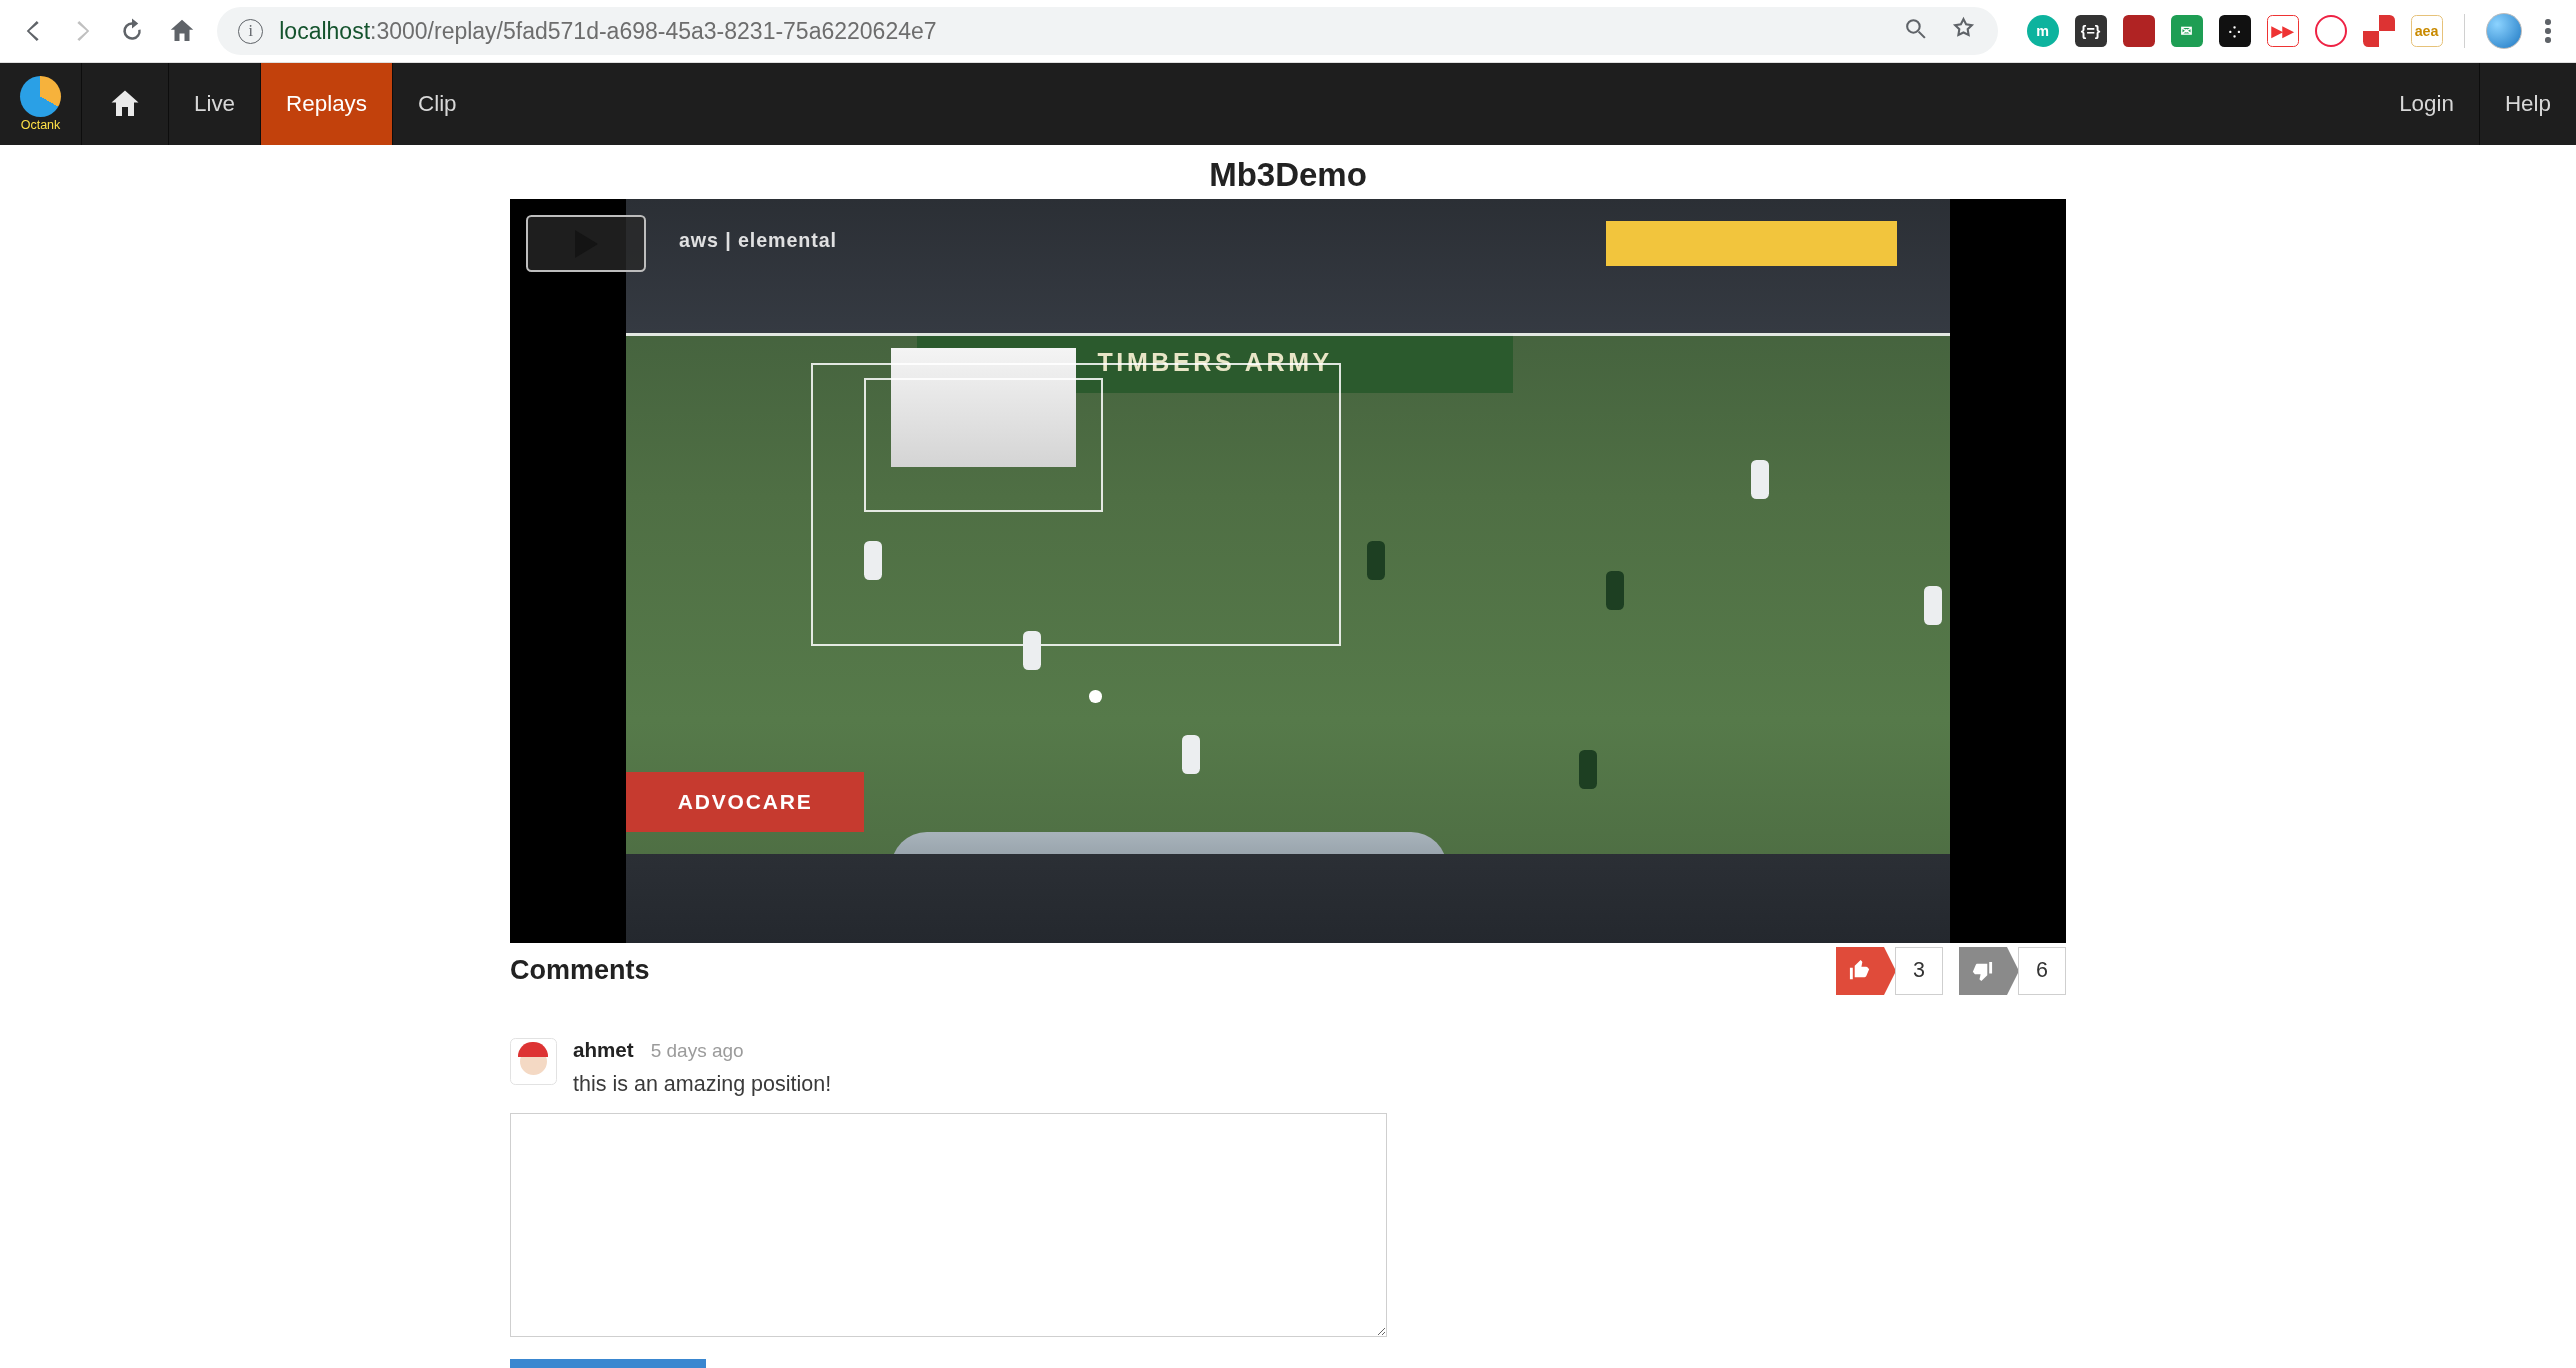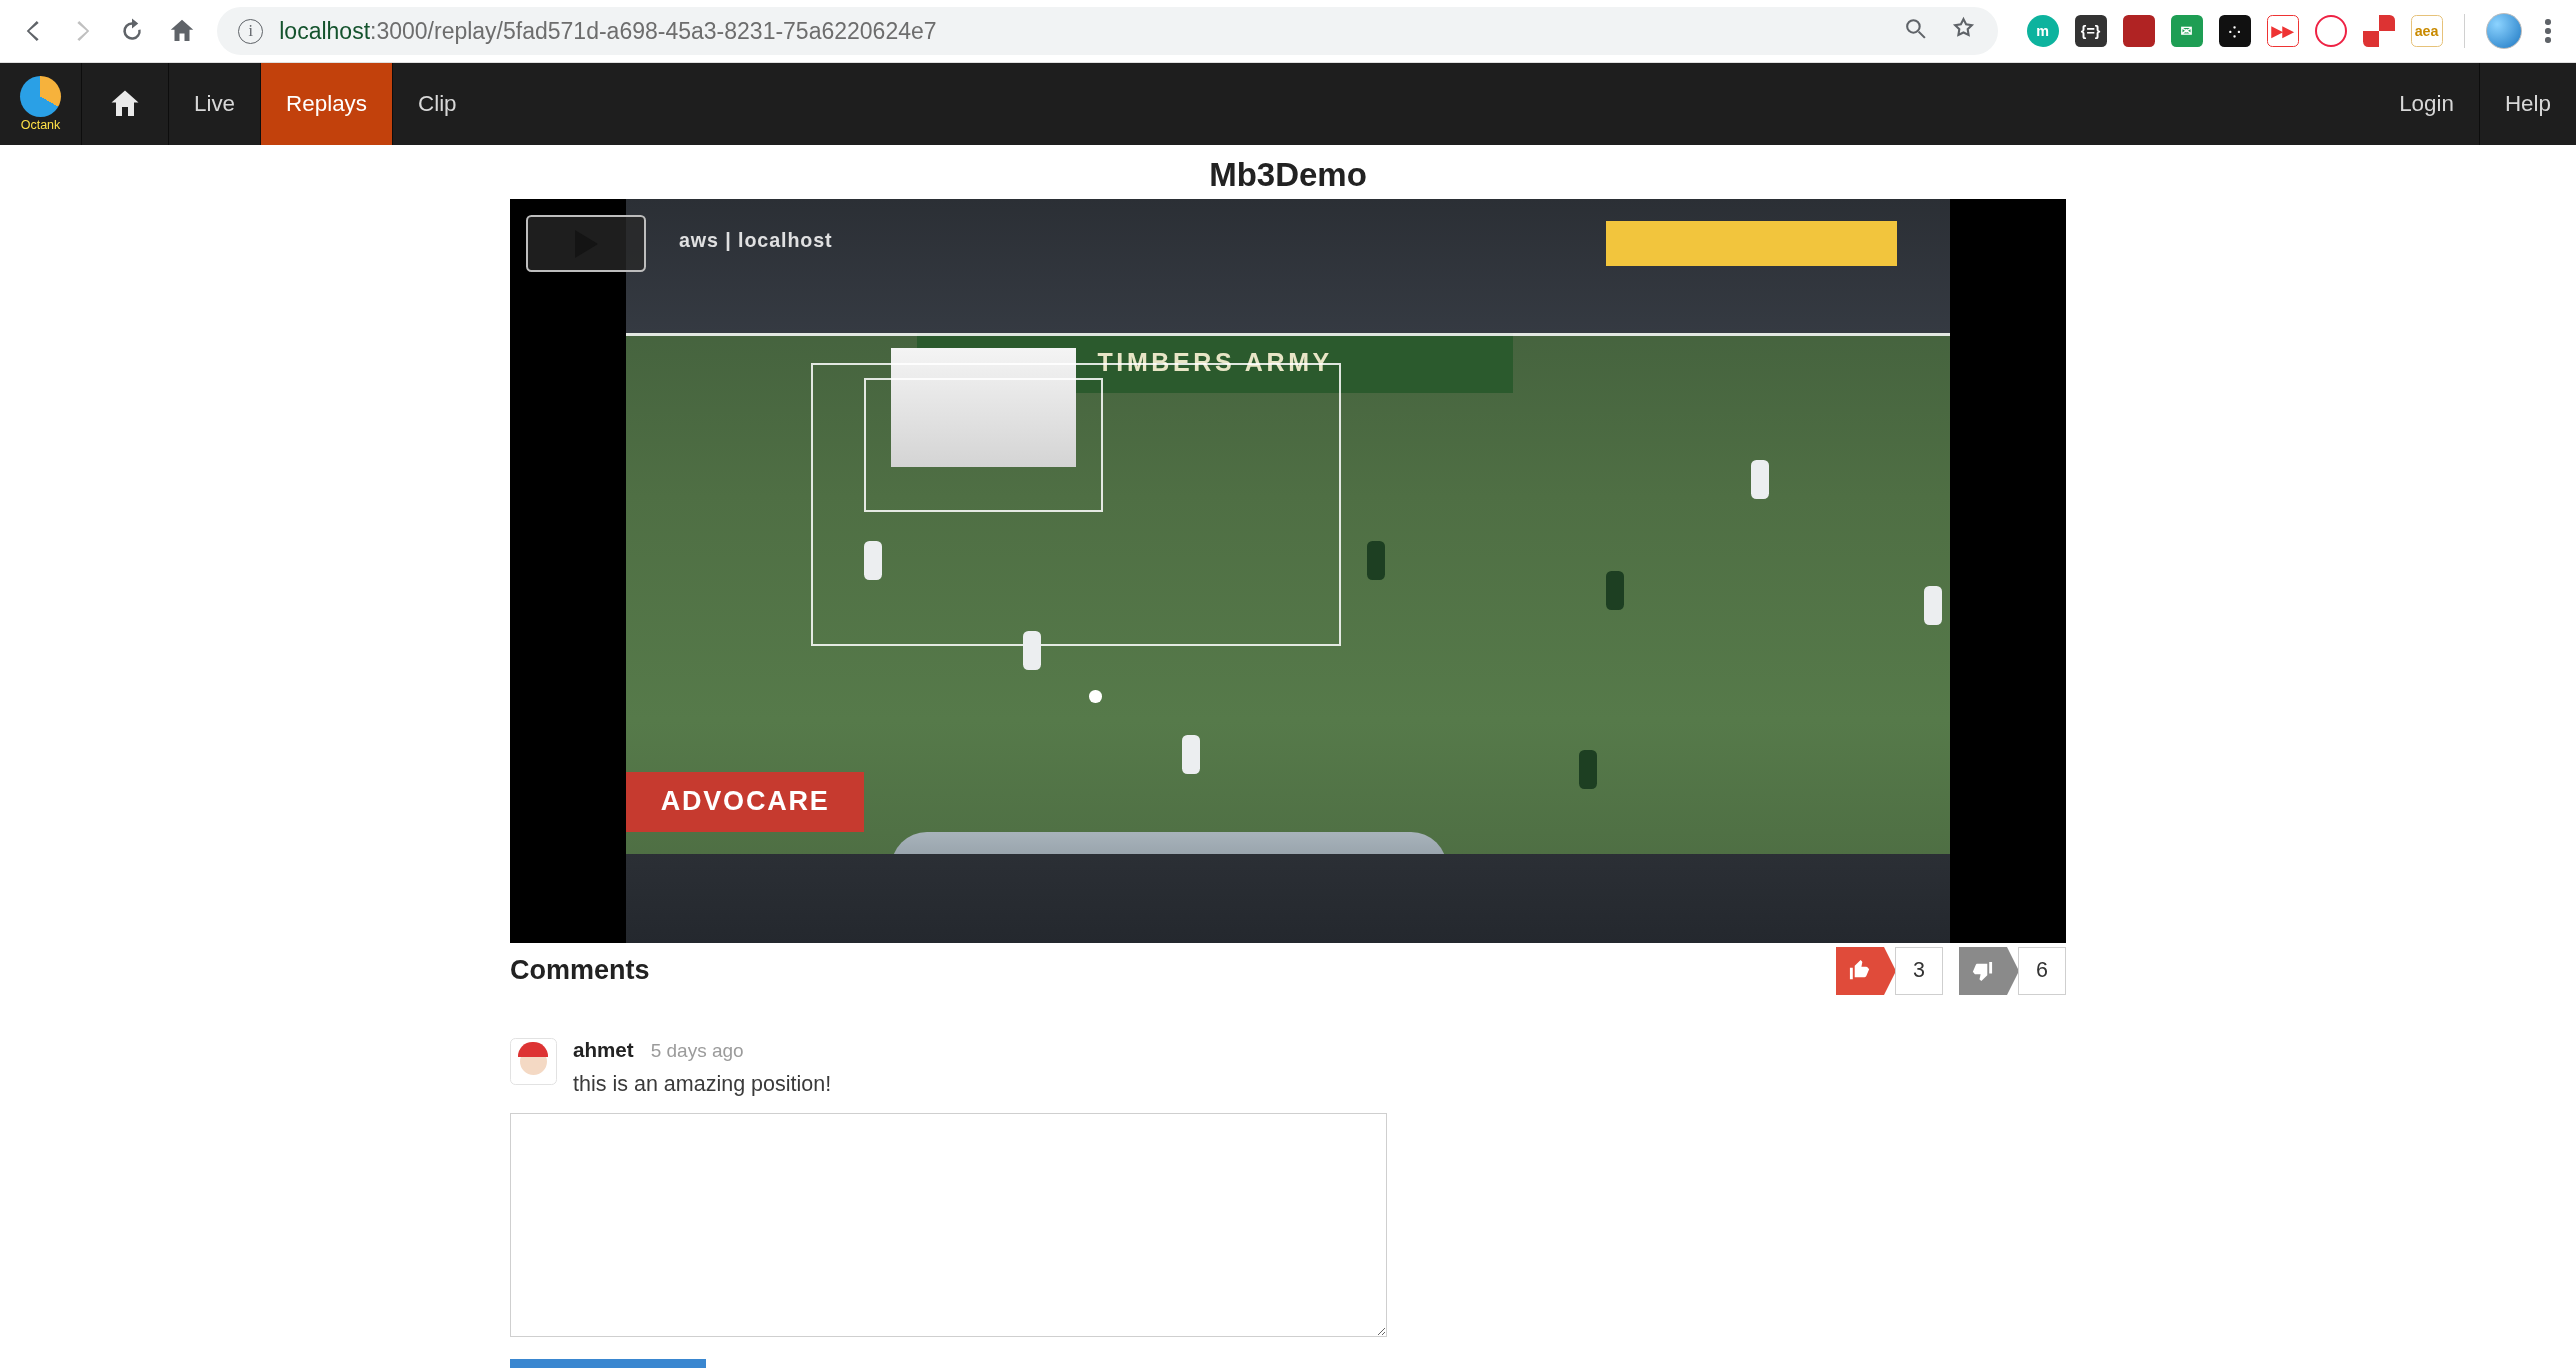--- a/index.html
+++ b/index.html
@@ -145,21 +145,21 @@
   .banner{position:absolute; top:18%; left:22%; width:45%; height:8%;
     background:#2b5a2d; display:flex;align-items:center;justify-content:center;
     color:#e8e5c6; font-weight:800; letter-spacing:3.6px; font-size:25px;}
   .ad-yellow{position:absolute; top:3%; right:4%; width:22%; height:6%;
     background:#f2c53d;}
   .crowd-bottom{position:absolute; bottom:0; left:0; right:0; height:12%;
     background:linear-gradient(#2b2f35,#24282e);}
   .dugout{position:absolute; bottom:3%; left:20%; width:42%; height:12%;
     background:linear-gradient(#a8b3bb,#6e7a83); border-radius:36px 36px 5.4px 5.4px;}
   .ad-red{position:absolute; bottom:15%; left:0; width:18%; height:8%;
-    background:#c63a2f; color:#fff; font-weight:900; font-size:27px;
+    background:#c63a2f; color:#fff; font-weight:900; font-size:21px;
     display:flex;align-items:center;justify-content:center; letter-spacing:1.8px;}
   .watermark{position:absolute; top:4%; left:4%; color:rgba(255,255,255,0.85);
     font-size:19.7px; font-weight:600; letter-spacing:0.9px;}
   .player{position:absolute;width:18px;height:39px;border-radius:5.4px;}
   .player.white{background:#eceef0;}
   .player.green{background:#1d3f22;}
   .ball{position:absolute;width:12.5px;height:12.5px;background:#fff;border-radius:50%;}
 
   .play-btn{
     position:absolute; top:16px; left:16px;
@@ -333,21 +333,21 @@
       <div class="crowd-top"></div>
       <div class="banner">TIMBERS   ARMY</div>
       <div class="ad-yellow"></div>
       <div class="pitch-lines">
         <div class="line h1"></div>
         <div class="goal"></div>
         <div class="box6"></div>
         <div class="box18"></div>
         <div class="line h2"></div>
       </div>
-      <div class="watermark">aws | localhost</div>
+      <div class="watermark">aws | elemental</div>
 
       <div class="player white" style="left:18%;top:46%;"></div>
       <div class="player white" style="left:30%;top:58%;"></div>
       <div class="player white" style="left:42%;top:72%;"></div>
       <div class="player white" style="left:85%;top:35%;"></div>
       <div class="player white" style="left:98%;top:52%;"></div>
       <div class="player green" style="left:56%;top:46%;"></div>
       <div class="player green" style="left:74%;top:50%;"></div>
       <div class="player green" style="left:72%;top:74%;"></div>
       <div class="ball" style="left:35%;top:66%;"></div>

